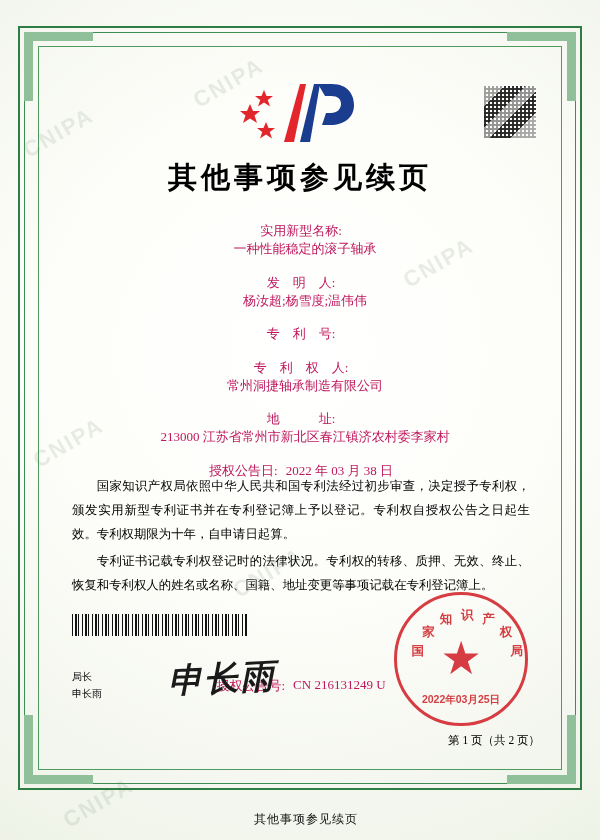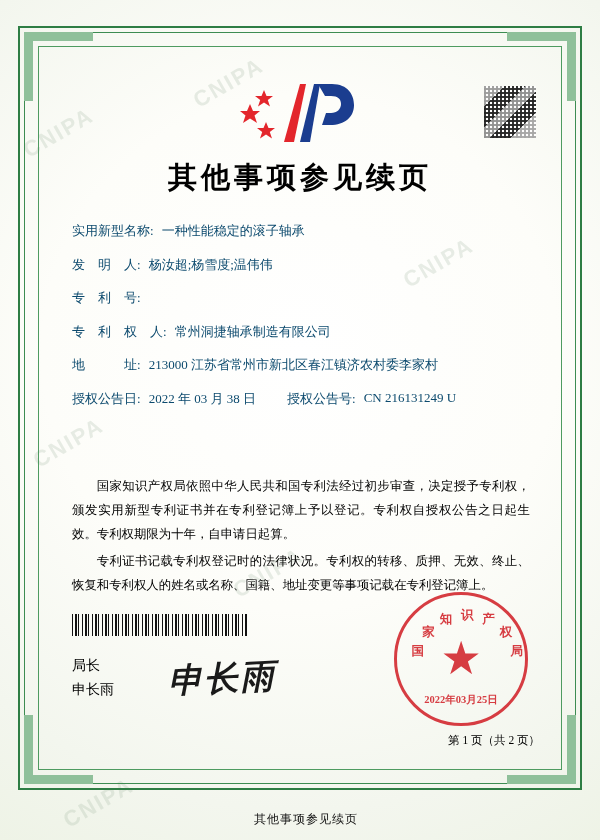--- a/index.html
+++ b/index.html
@@ -140,24 +140,25 @@
   }
 
   .fields {
     position: absolute;
     left: 12px;
     right: 10px;
     top: 152px;
   }
   .field-row {
     display: flex;
-    align-items: flex-start;
+    align-items: center;
     margin-bottom: 15.5px;
     font-size: 13px;
-    color: #0c4a6e;
+    color: #be185d;
+    flex-direction: column;
   }
   .field-label {
     white-space: pre;
     flex: 0 0 auto;
   }
   .field-value {
     margin-left: 8px;
     flex: 1 1 auto;
   }
   .field-row.dual .left { flex: 0 0 215px; display: flex; }
@@ -187,21 +188,21 @@
     background-image: repeating-linear-gradient(90deg,
       #111 0 1px, transparent 1px 3px,
       #111 3px 5px, transparent 5px 6px,
       #111 6px 7px, transparent 7px 10px);
   }
 
   .sign-block {
     position: absolute;
     left: 12px;
     bottom: 52px;
-    font-size: 14px;
+    font-size: 10px;
     line-height: 1.7;
     color: #000;
     font-family: Liberation Serif, serif;
   }
 
   .signature {
     position: absolute;
     left: 108px;
     bottom: 52px;
     font-size: 34px;
@@ -249,21 +250,21 @@
   }
   .seal .seal-date {
     position: absolute;
     left: 0;
     right: 0;
     bottom: 16px;
     text-align: center;
     font-size: 10.5px;
     font-weight: bold;
     color: #d2232a;
-    font-family: Liberation Serif, serif;
+    font-family: Liberation Sans, sans-serif;
   }
 
   .page-no {
     position: absolute;
     left: 0;
     right: 0;
     bottom: 6px;
     text-align: right;
     font-size: 11.5px;
     color: #000;

